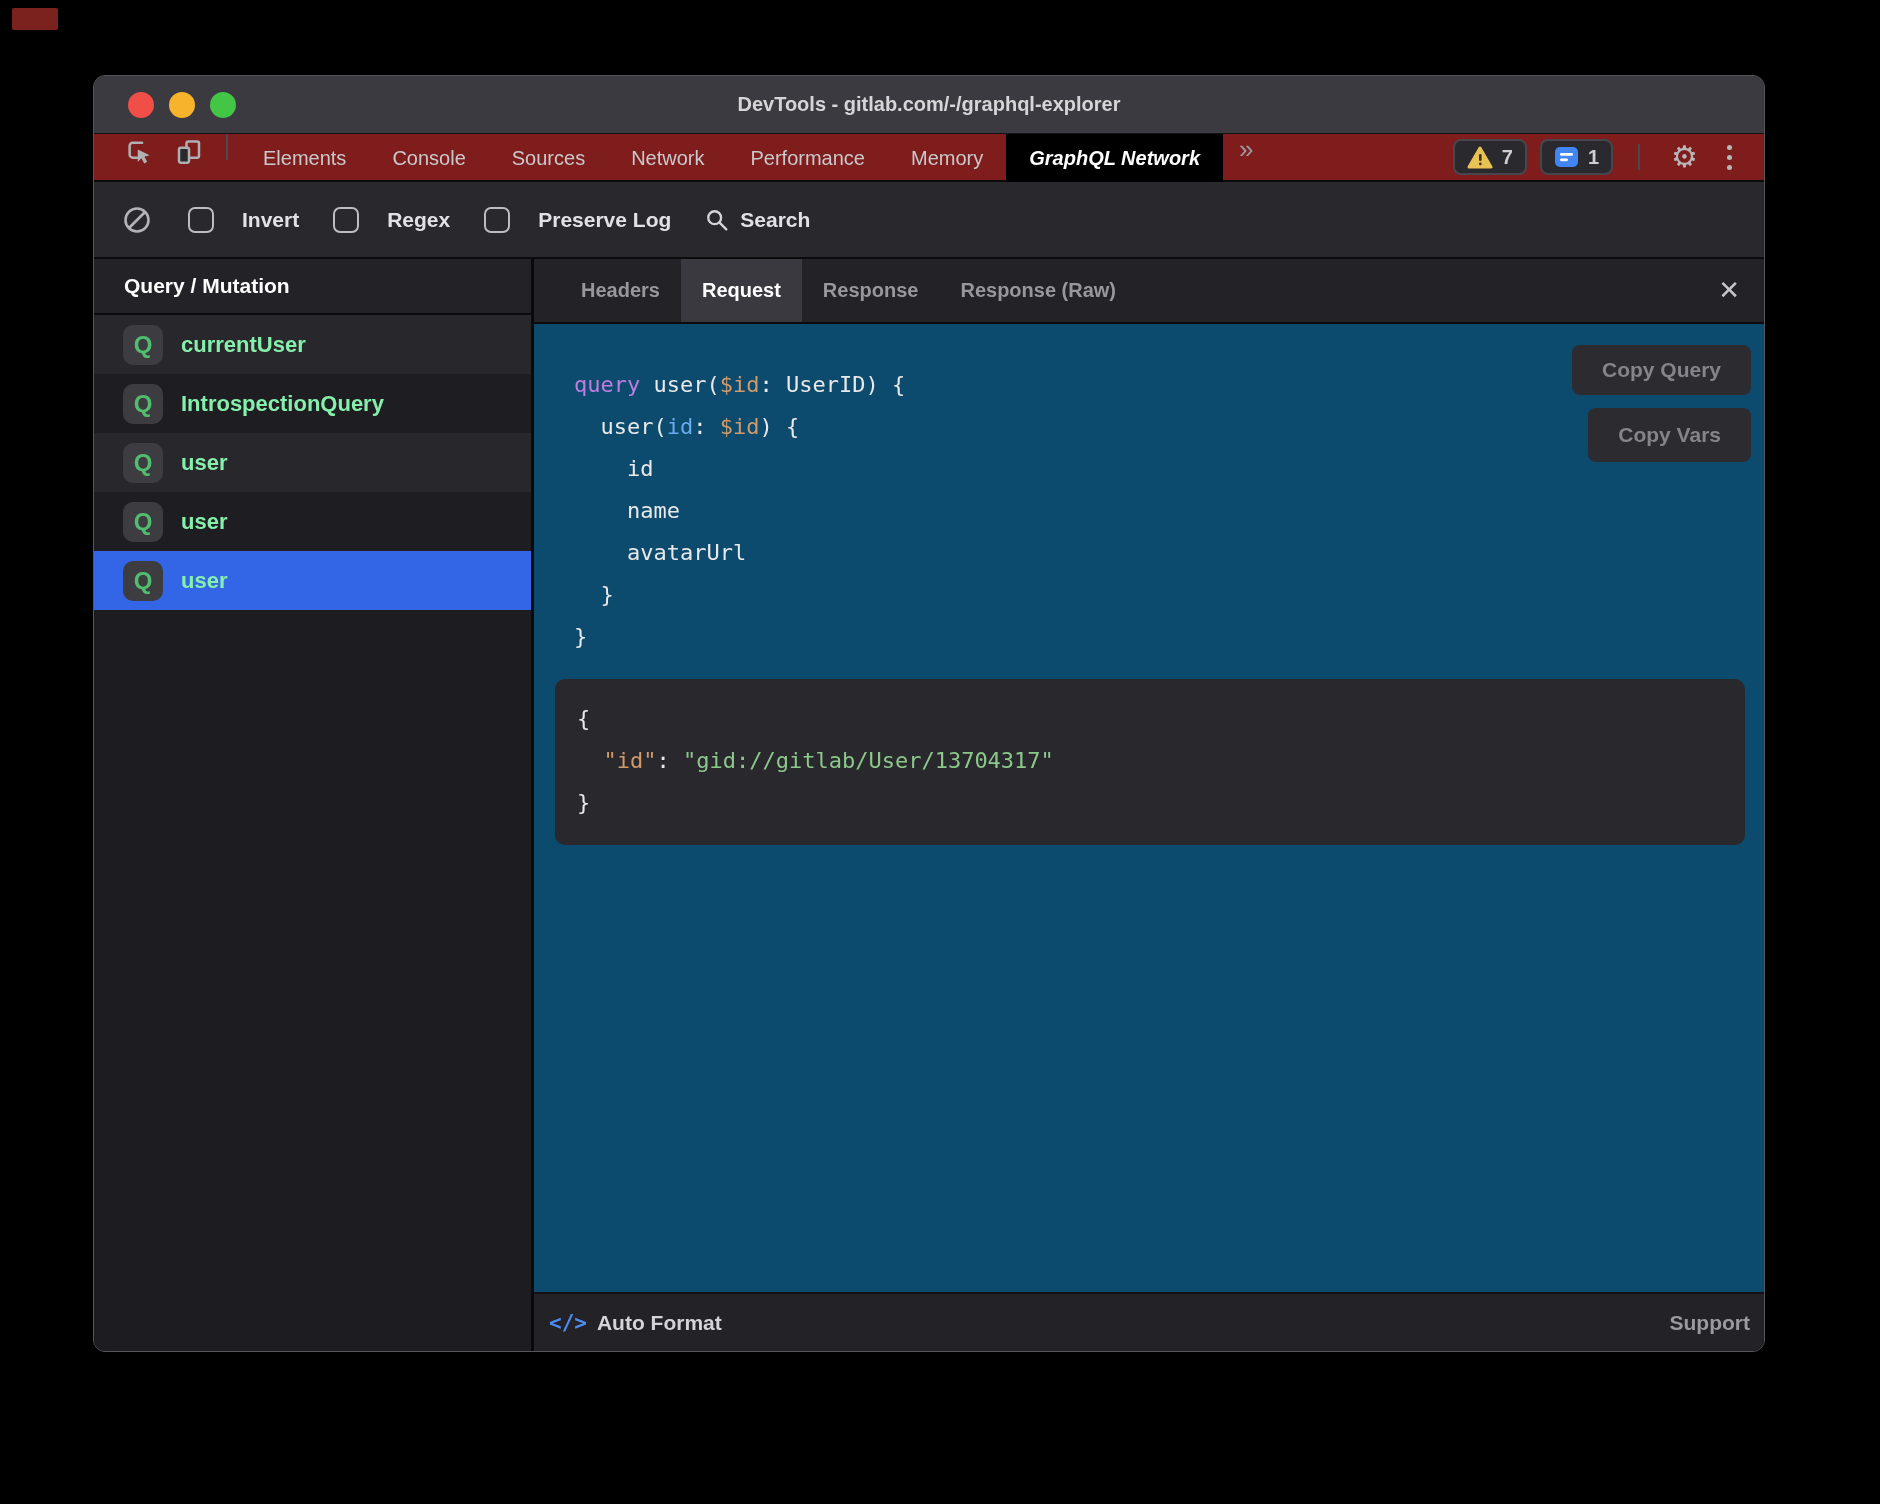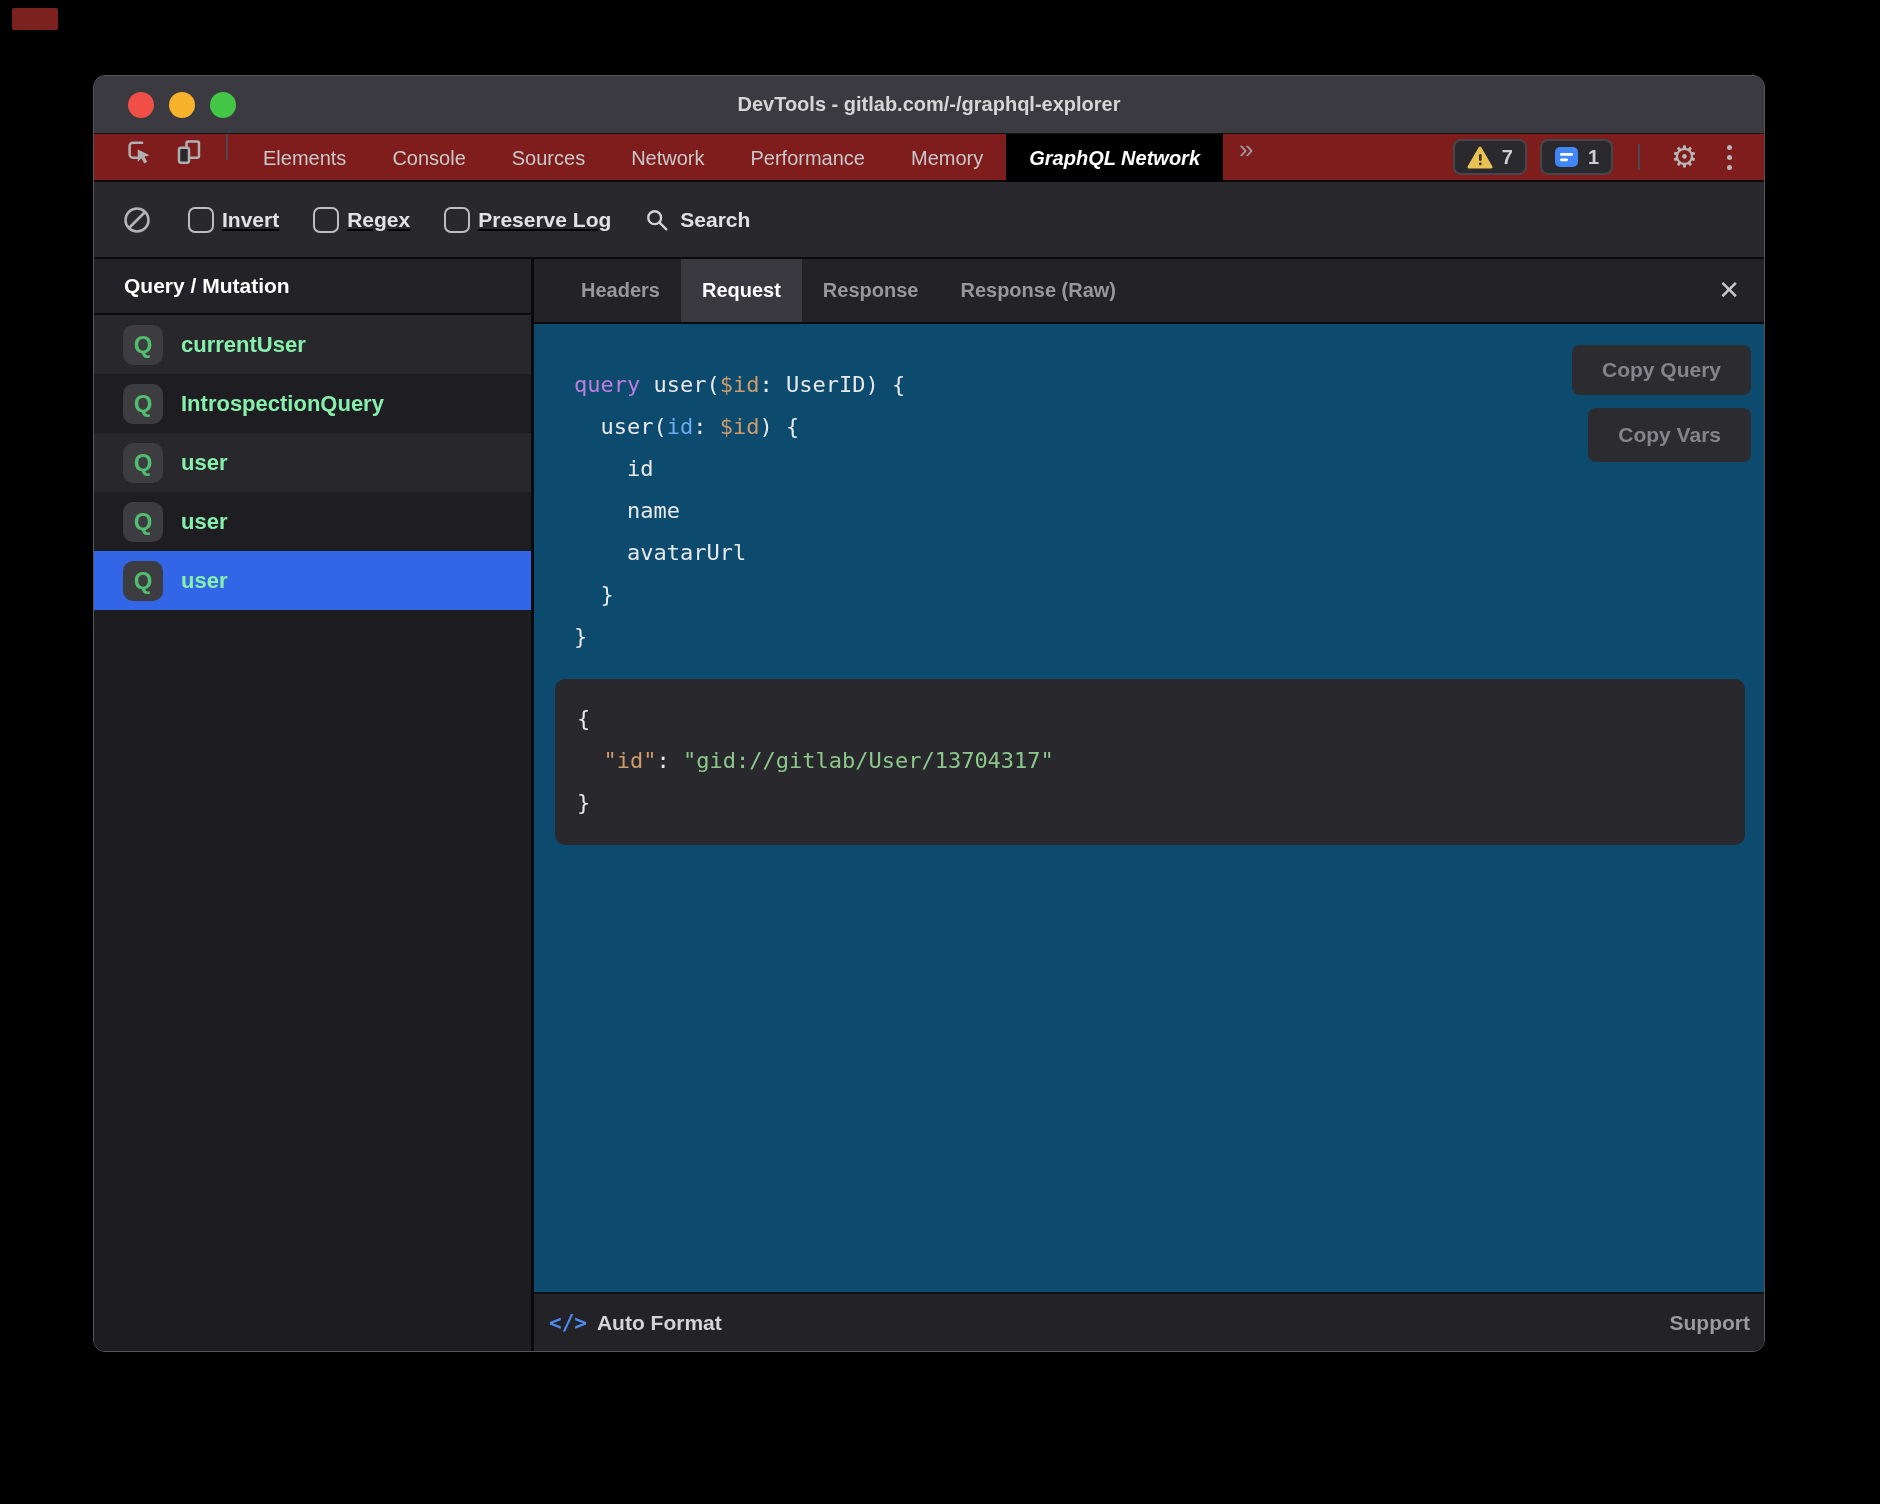--- a/index.html
+++ b/index.html
@@ -36,21 +36,21 @@
   .gear { font-size:30px; color:#b7b7b9; padding:0 6px; line-height:1; }
 
   
   .filterbar { height:77px; background:#29282c; border-bottom:2px solid #0b0a0d;
                display:flex; align-items:center; flex:none; }
   .block-icon { margin-left:28px; flex:none; display:flex; }
   .filter-input { margin-left:21px; width:396px; height:46px; border-radius:10px;
                   background:#1b1a1f; border:2px solid #4b4a50; color:#e8e8ea; font-size:21px;
                   padding:0 16px; outline:none; font-family:"Liberation Sans", sans-serif; }
   .filter-input::placeholder { color:#8a898f; }
-  .cb-group { display:flex; align-items:center; gap:8px; margin-left:34px;text-decoration:underline; }
+  .cb-group { display:flex; align-items:center; gap:28px; margin-left:34px; }
   .cb-group.first { margin-left:36px; }
   .checkbox { width:26px; height:26px; border:2px solid #bdbdbf; border-radius:7px; background:transparent; flex:none; }
   .cb-label, .search-label { font-size:21px; font-weight:600; color:#e2e2e4; white-space:nowrap; }
   .search-group { display:flex; align-items:center; gap:9px; margin-left:32px; }
 
   
   .content { flex:1; display:flex; min-height:0; }
 
   .sidebar { width:440px; flex:none; background:#1d1c20; border-right:3px solid #0a090d;
              display:flex; flex-direction:column; }

